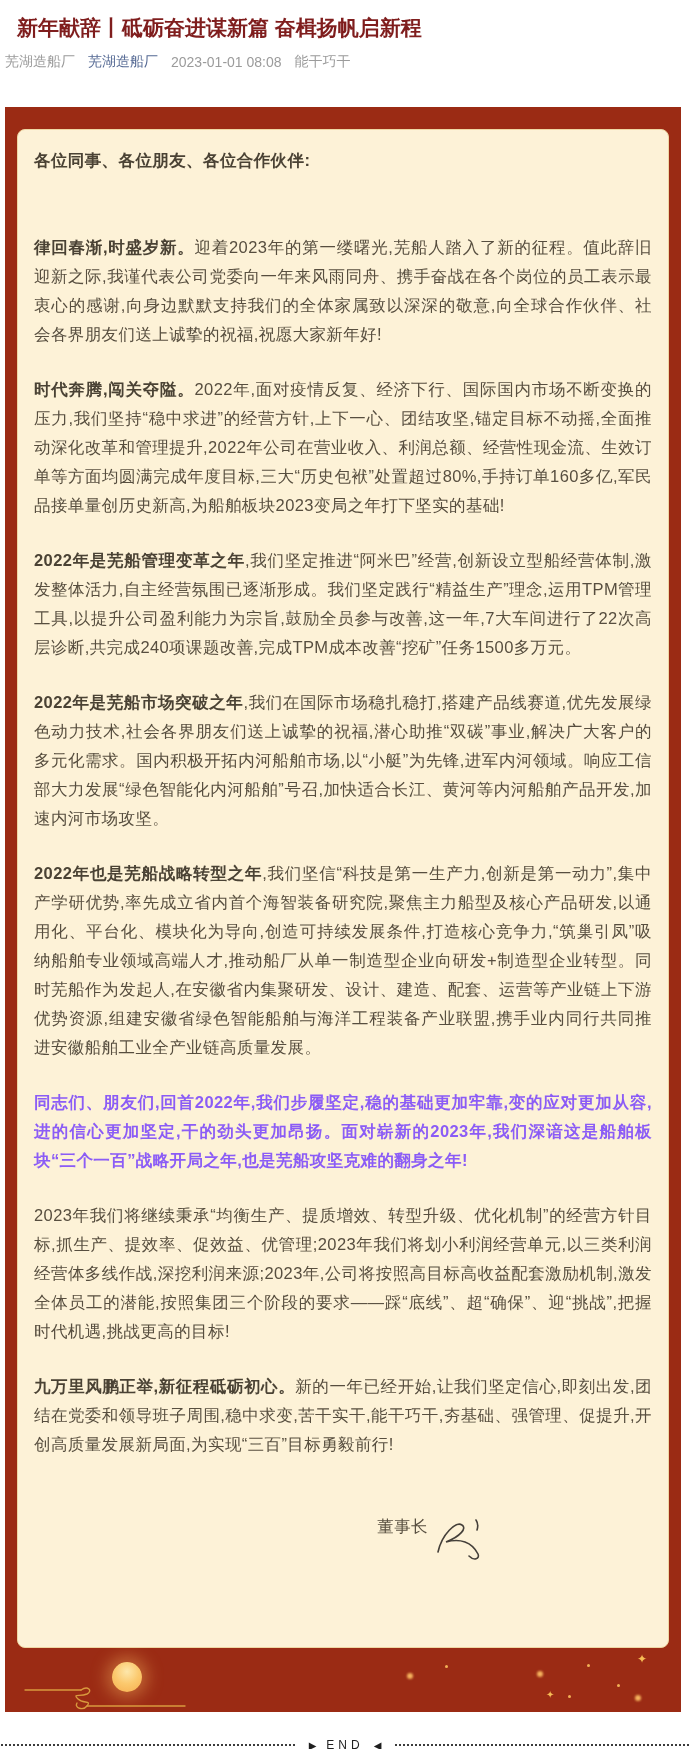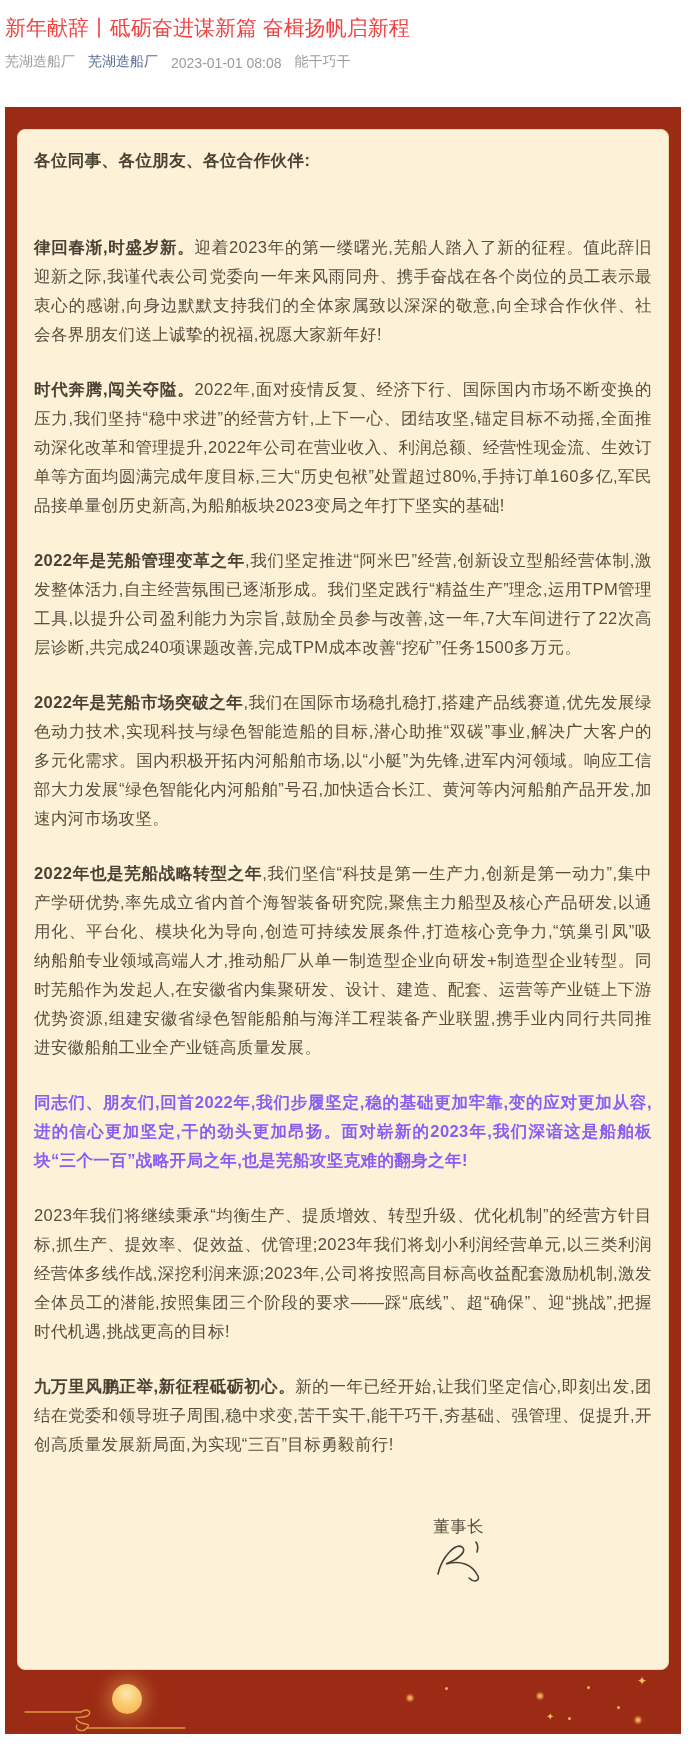--- a/index.html
+++ b/index.html
@@ -1,39 +1,39 @@
 <!DOCTYPE html>
 <html><head>
 <meta charset="utf-8">
 <style>
   html,body{margin:0;padding:0;background:#ffffff;}
   body{width:690px;font-family:"Liberation Sans",sans-serif;-webkit-font-smoothing:antialiased;}
 
   
   .header{padding:13px 9px 0 5px;}
-  .title{font-size:21px;line-height:1.45;font-weight:400;color:#ef4444;margin:0 0 10px;}
-  .byline{display:flex;align-items:flex-end;gap:13px;font-size:14px;color:#9b9b9b;margin:0 0 36px;white-space:nowrap;}
+  .title{font-size:21px;line-height:1.45;font-weight:700;color:#7f1d1d;margin:0 12px 10px;}
+  .byline{display:flex;align-items:center;gap:13px;font-size:14px;color:#9b9b9b;margin:0 0 36px;white-space:nowrap;}
   .byline .account{color:#576b95;cursor:pointer;}
 
   
   .red-wrap{margin:0 9px 0 5px;background:#9b2b14;padding:22px 12px 0;}
   .panel{
     background:#fdf2d7;border:1px solid #eed7a4;border-radius:8px;
     padding:16px 16px 74px;
     color:#574e3f;font-size:16.5px;line-height:29px;letter-spacing:.4px;
     text-align:justify;
   }
   .greeting{font-weight:700;color:#4a4234;margin:0 0 58px;}
   .para{margin:11px 0 26px;}
   .para strong{font-weight:700;color:#4a4234;}
   .bold-all{font-weight:700;color:#8b5cf6;}
   .para:last-of-type{margin-bottom:0;}
 
   
-  .sign-row{display:flex;justify-content:flex-end;align-items:flex-end;margin:56px 0 0;padding-right:168px;flex-direction:column;}
+  .sign-row{display:flex;justify-content:flex-end;align-items:flex-start;margin:56px 0 0;padding-right:168px;}
   .sign-role{line-height:22px;}
   .sign-svg{margin:0 0 6px 4px;}
 
   
   .strip{position:relative;height:64px;overflow:hidden;}
   .moon{
     position:absolute;left:95px;top:14px;width:30px;height:30px;border-radius:50%;
     background:radial-gradient(circle at 50% 32%,#fde7ab 0%,#fbc96e 48%,#f6ae4e 100%);
     box-shadow:0 0 16px 6px rgba(250,190,100,.40);
   }
@@ -66,21 +66,21 @@
 <div class="red-wrap">
   <div class="panel">
     <p class="greeting">各位同事、各位朋友、各位合作伙伴:</p>
 
     <p class="para"><strong>律回春渐,时盛岁新。</strong><span>迎着2023年的第一缕曙光,芜船人踏入了新的征程。值此辞旧迎新之际,我谨代表公司党委向一年来风雨同舟、携手奋战在各个岗位的员工表示最衷心的感谢,向身边默默支持我们的全体家属致以深深的敬意,向全球合作伙伴、社会各界朋友们送上诚挚的祝福,祝愿大家新年好!</span></p>
 
     <p class="para"><strong>时代奔腾,闯关夺隘。</strong><span>2022年,面对疫情反复、经济下行、国际国内市场不断变换的压力,我们坚持“稳中求进”的经营方针,上下一心、团结攻坚,锚定目标不动摇,全面推动深化改革和管理提升,2022年公司在营业收入、利润总额、经营性现金流、生效订单等方面均圆满完成年度目标,三大“历史包袱”处置超过80%,手持订单160多亿,军民品接单量创历史新高,为船舶板块2023变局之年打下坚实的基础!</span></p>
 
     <p class="para"><strong>2022年是芜船管理变革之年</strong><span>,我们坚定推进“阿米巴”经营,创新设立型船经营体制,激发整体活力,自主经营氛围已逐渐形成。我们坚定践行“精益生产”理念,运用TPM管理工具,以提升公司盈利能力为宗旨,鼓励全员参与改善,这一年,7大车间进行了22次高层诊断,共完成240项课题改善,完成TPM成本改善“挖矿”任务1500多万元。</span></p>
 
-    <p class="para"><strong>2022年是芜船市场突破之年</strong><span>,我们在国际市场稳扎稳打,搭建产品线赛道,优先发展绿色动力技术,实现科技与绿色智能造船的目标,潜心助推“双碳”事业,解决广大客户的多元化需求。国内积极开拓内河船舶市场,以“小艇”为先锋,进军内河领域。响应工信部大力发展“绿色智能化内河船舶”号召,加快适合长江、黄河等内河船舶产品开发,加速内河市场攻坚。</span></p>
+    <p class="para"><strong>2022年是芜船市场突破之年</strong><span>,我们在国际市场稳扎稳打,搭建产品线赛道,优先发展绿色动力技术,社会各界朋友们送上诚挚的祝福,潜心助推“双碳”事业,解决广大客户的多元化需求。国内积极开拓内河船舶市场,以“小艇”为先锋,进军内河领域。响应工信部大力发展“绿色智能化内河船舶”号召,加快适合长江、黄河等内河船舶产品开发,加速内河市场攻坚。</span></p>
 
     <p class="para"><strong>2022年也是芜船战略转型之年</strong><span>,我们坚信“科技是第一生产力,创新是第一动力”,集中产学研优势,率先成立省内首个海智装备研究院,聚焦主力船型及核心产品研发,以通用化、平台化、模块化为导向,创造可持续发展条件,打造核心竞争力,“筑巢引凤”吸纳船舶专业领域高端人才,推动船厂从单一制造型企业向研发+制造型企业转型。同时芜船作为发起人,在安徽省内集聚研发、设计、建造、配套、运营等产业链上下游优势资源,组建安徽省绿色智能船舶与海洋工程装备产业联盟,携手业内同行共同推进安徽船舶工业全产业链高质量发展。</span></p>
 
     <p class="para bold-all"><span>同志们、朋友们,回首2022年,我们步履坚定,稳的基础更加牢靠,变的应对更加从容,进的信心更加坚定,干的劲头更加昂扬。面对崭新的2023年,我们深谙这是船舶板块“三个一百”战略开局之年,也是芜船攻坚克难的翻身之年!</span></p>
 
     <p class="para"><span>2023年我们将继续秉承“均衡生产、提质增效、转型升级、优化机制”的经营方针目标,抓生产、提效率、促效益、优管理;2023年我们将划小利润经营单元,以三类利润经营体多线作战,深挖利润来源;2023年,公司将按照高目标高收益配套激励机制,激发全体员工的潜能,按照集团三个阶段的要求——踩“底线”、超“确保”、迎“挑战”,把握时代机遇,挑战更高的目标!</span></p>
 
     <p class="para"><strong>九万里风鹏正举,新征程砥砺初心。</strong><span>新的一年已经开始,让我们坚定信心,即刻出发,团结在党委和领导班子周围,稳中求变,苦干实干,能干巧干,夯基础、强管理、促提升,开创高质量发展新局面,为实现“三百”目标勇毅前行!</span></p>
 
     <div class="sign-row">

